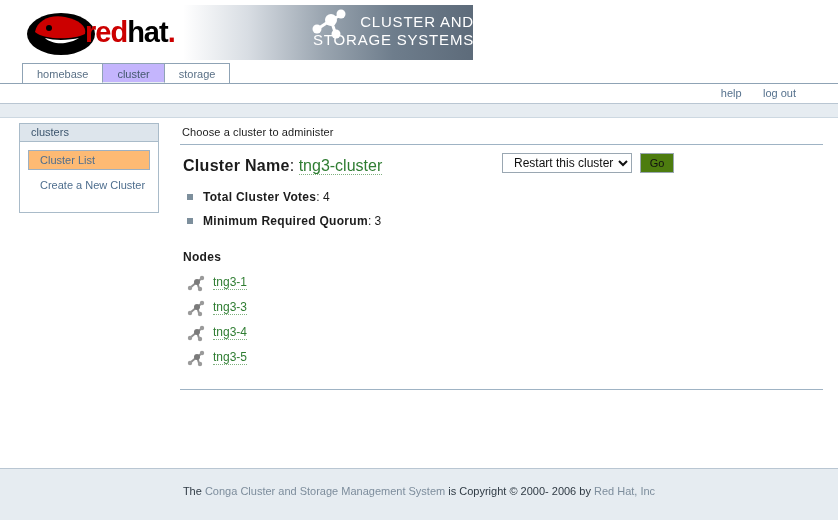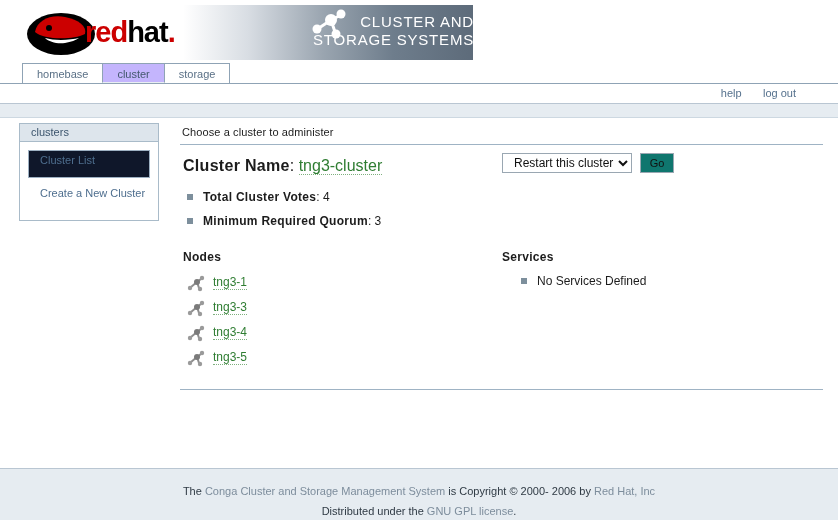--- a/index.html
+++ b/index.html
@@ -165,23 +165,23 @@
   .side-item {
     display: block;
     font-size: 11px;
     color: #4e6e8e;
     padding: 4px 0 4px 12px;
     margin: 0 8px 5px 8px;
     text-decoration: none;
     cursor: pointer;
   }
   .side-item.selected {
-    background: #0f172a;
+    background: #fdba74;
     border: 1px solid #9db0c2;
-    padding: 3px 0 11px 11px;
+    padding: 3px 0 3px 11px;
   }
 
   
   .main {
     position: absolute;
     left: 180px;
     top: 0px;
     width: 643px;
   }
   h1.page-title {
@@ -234,21 +234,21 @@
     color: #111111;
     padding-left: 7px;
   }
   .go-btn {
     font-family: "Liberation Sans", sans-serif;
     font-size: 11px;
     height: 20px;
     width: 34px;
     margin-left: 8px;
     border: 1px solid #9aa7b2;
-    background: #0f766e;
+    background: #4d7c0f;
     color: #111111;
     cursor: pointer;
     vertical-align: top;
   }
 
   ul.facts {
     list-style: none;
     margin: 5px 0 0 0;
     padding: 0 0 0 6px;
   }
@@ -480,28 +480,21 @@
               <circle cx="11" cy="8" r="3" fill="#7a7a7a"></circle>
               <circle cx="4" cy="14" r="2.2" fill="#9a9a9a"></circle>
               <circle cx="16" cy="4" r="2.2" fill="#9a9a9a"></circle>
               <circle cx="14" cy="15" r="2.2" fill="#9a9a9a"></circle>
             </svg>
           </span>
           <a class="greenlink">tng3-5</a>
         </div>
       </div>
 
-      <div class="col-services">
-        <div class="col-head">Services</div>
-        <ul class="svc">
-          <li>No Services Defined</li>
-        </ul>
-      </div>
     </div>
   </div>
 
   <div class="bottom-rule"></div>
 </div>
 
 <div class="footer">
   <div><span>The </span><a>Conga Cluster and Storage Management System</a><span> is Copyright © 2000- 2006 by </span><a>Red Hat, Inc</a></div>
-  <div><span>Distributed under the </span><a>GNU GPL license</a><span>.</span></div>
 </div>
 
 </body></html>

